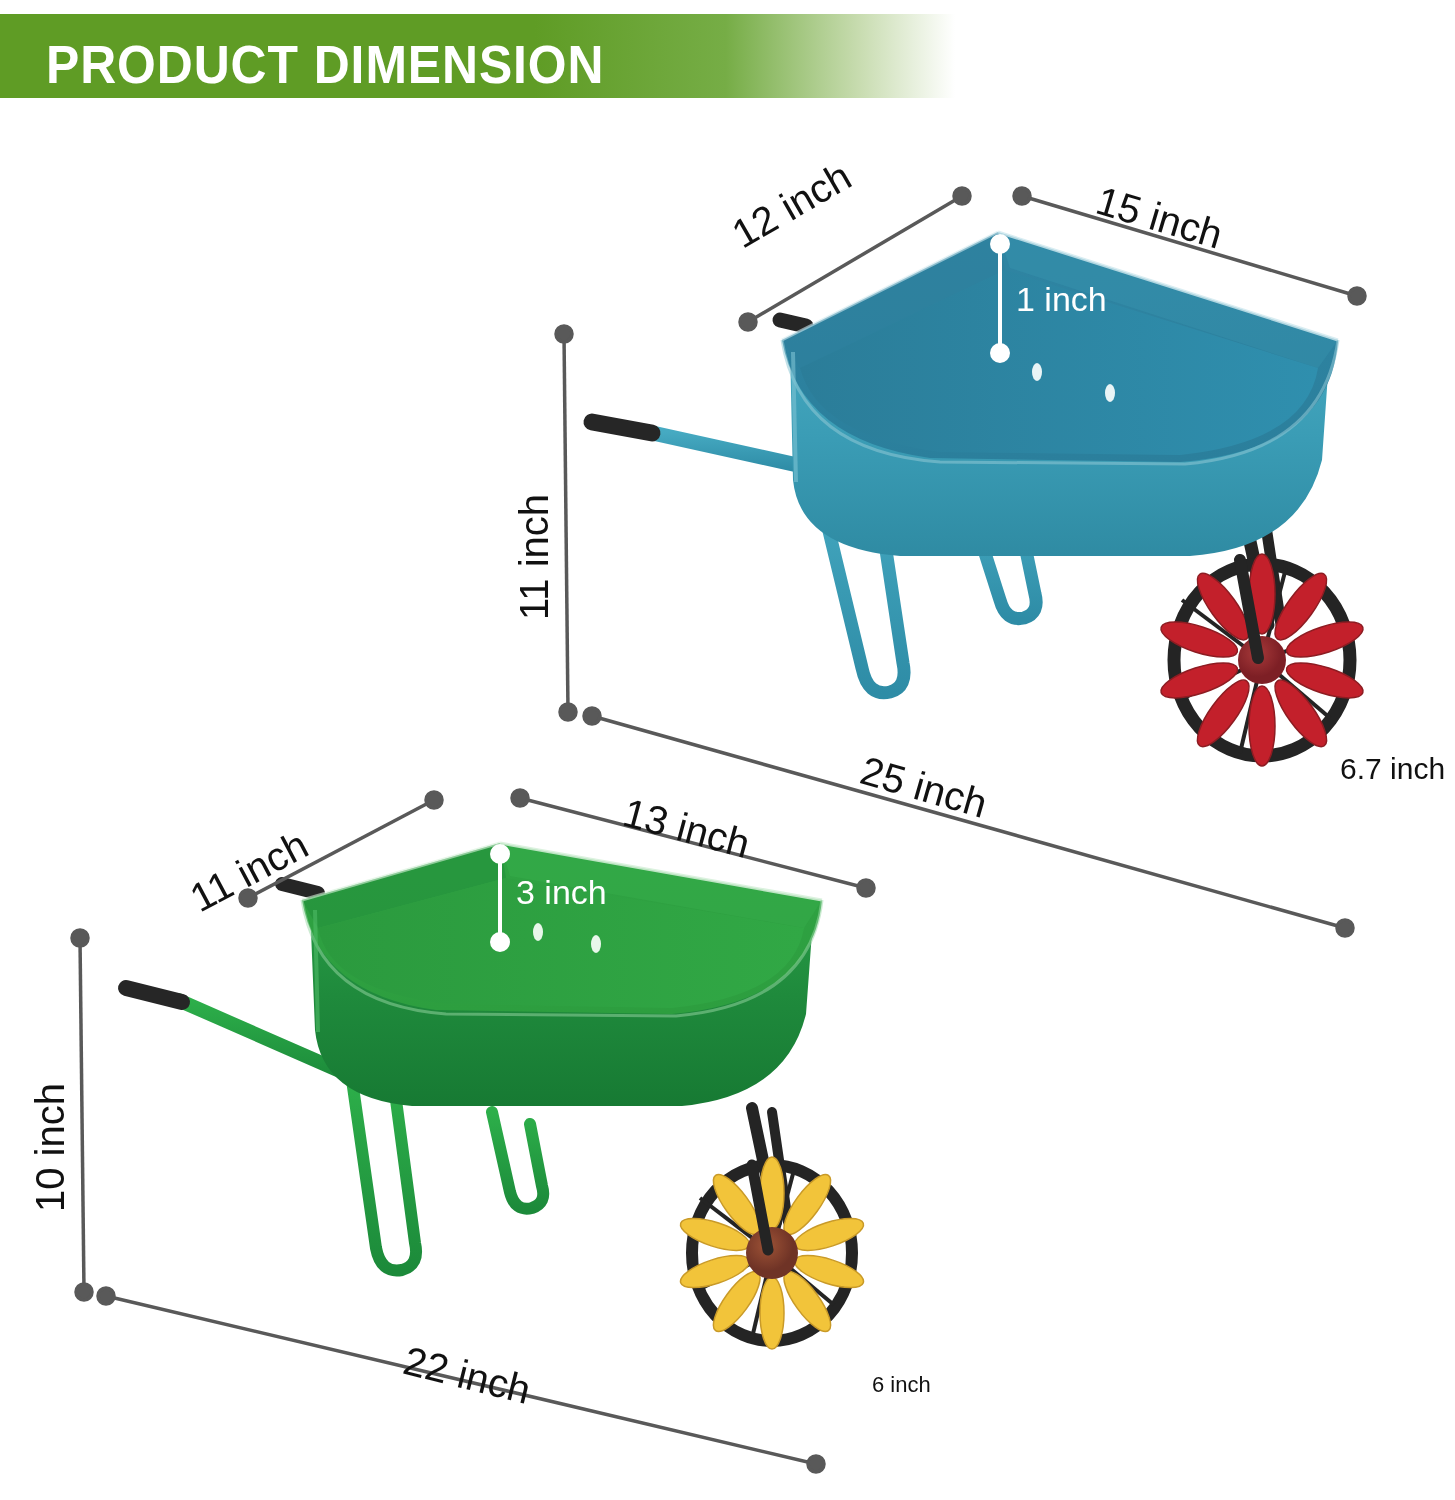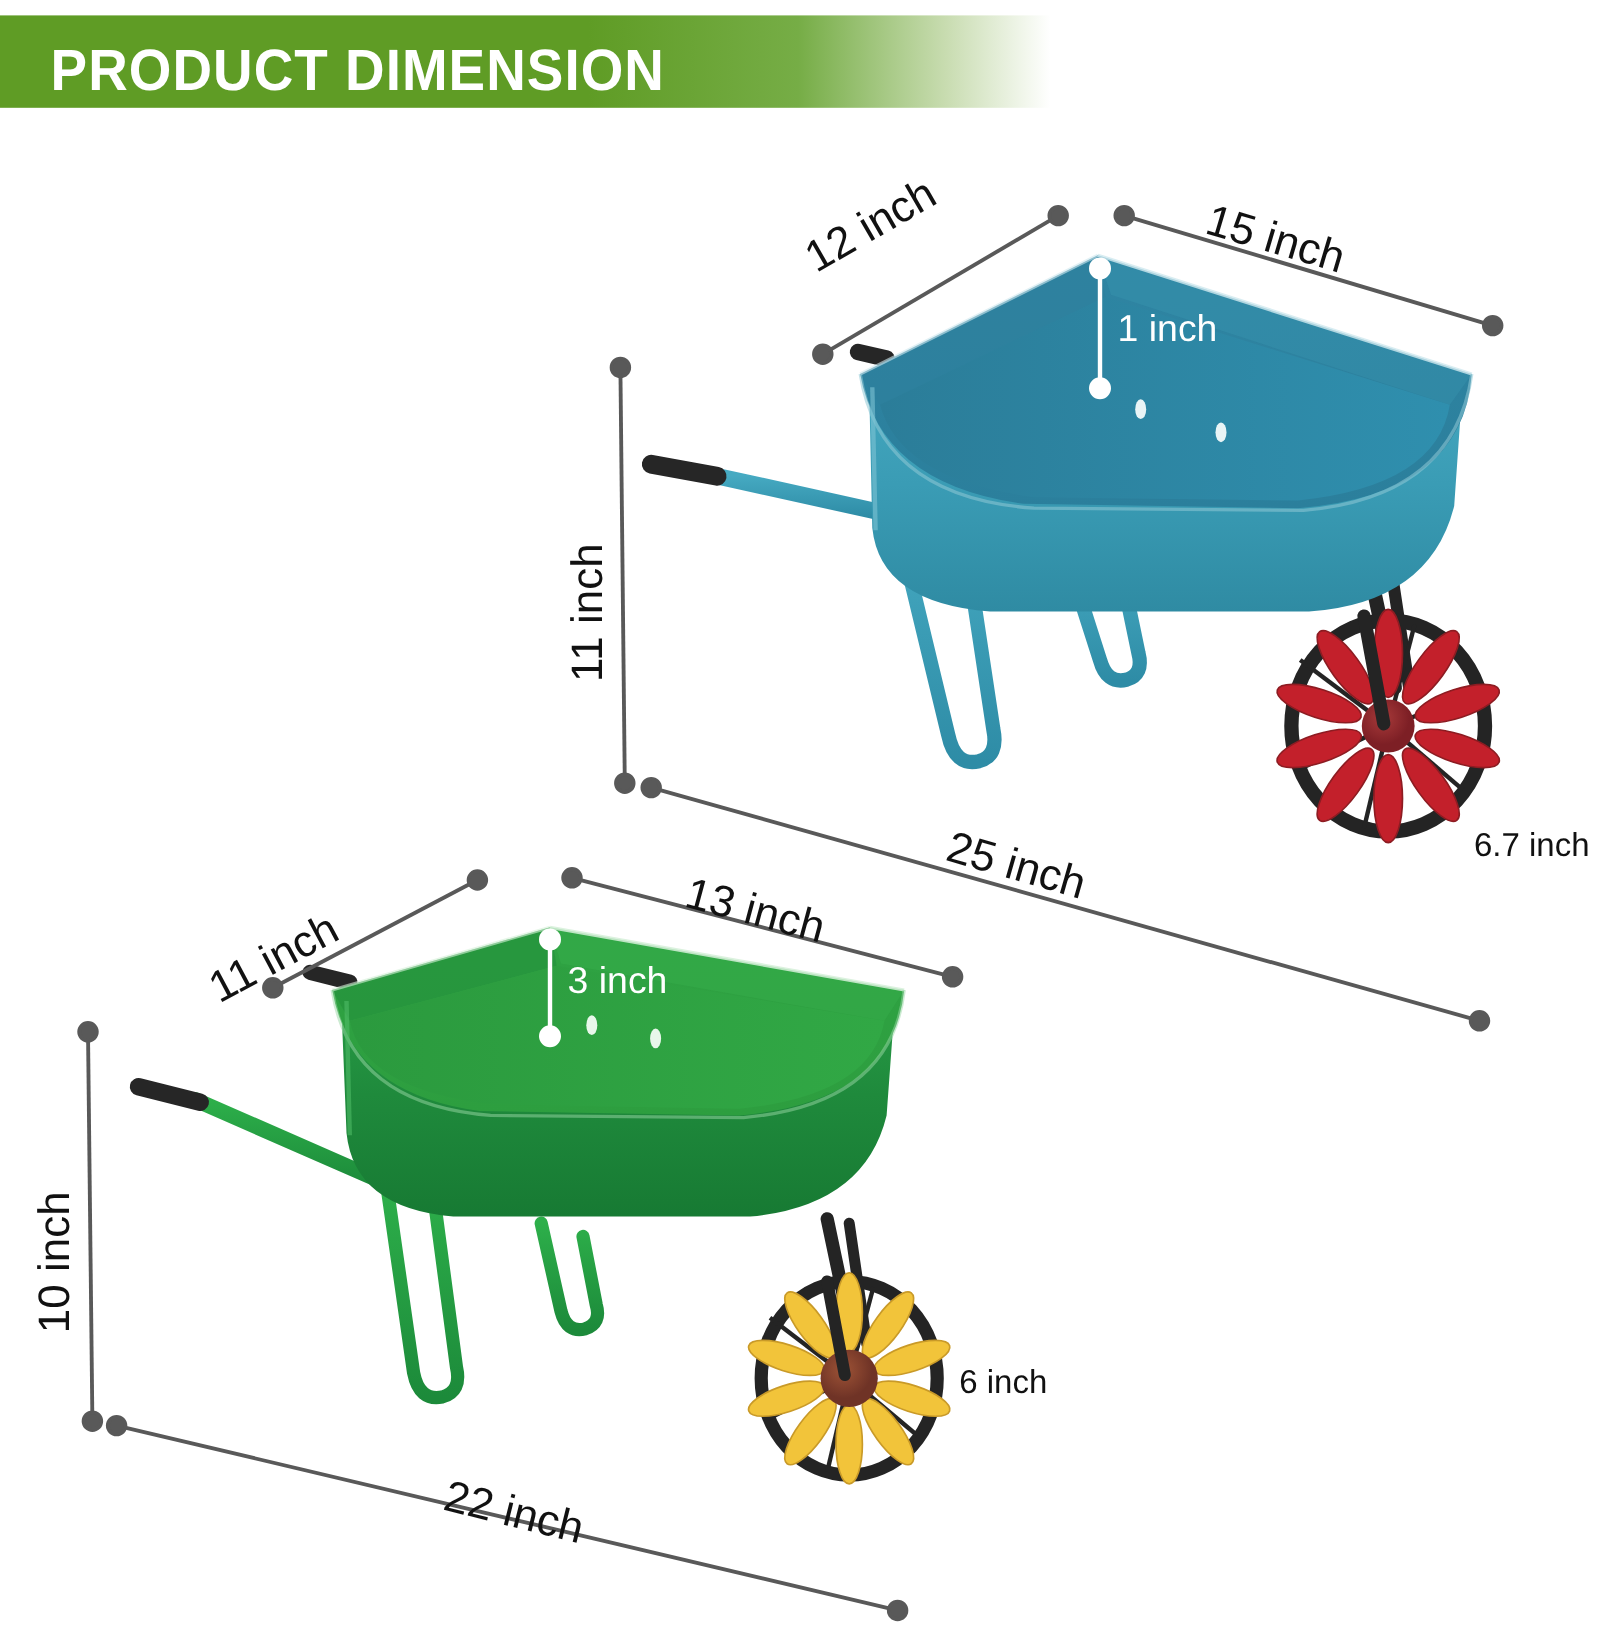--- a/index.html
+++ b/index.html
@@ -298,15 +298,15 @@
   <div class="dim" style="left:204px;top:876px;transform:rotate(-28deg);transform-origin:left bottom;">11 inch</div>
 
   <div class="dim" style="left:630px;top:790px;transform:rotate(15deg);transform-origin:left top;">13 inch</div>
 
   <div class="dim dim-white" style="left:516px;top:860px;margin-top:13px;">3 inch</div>
 
   <div class="dim" style="left:28px;top:1212px;transform:rotate(-90deg);transform-origin:left top;">10 inch</div>
 
   <div class="dim" style="left:410px;top:1338px;transform:rotate(14deg);transform-origin:left top;">22 inch</div>
 
-  <div class="dim" style="left:872px;top:1240px;font-size:30px;">6 inch</div>
+  <div class="dim" style="left:872px;top:1372px;font-size:22px;">6 inch</div>
 
 </div>
 
 </body></html>

